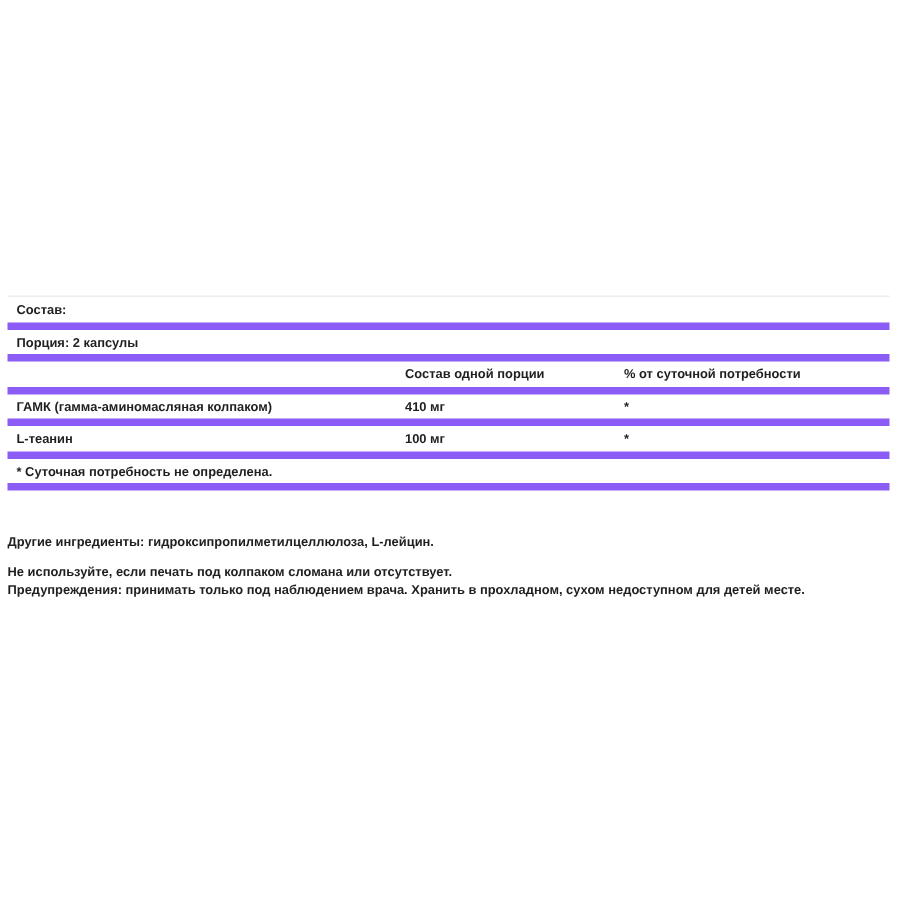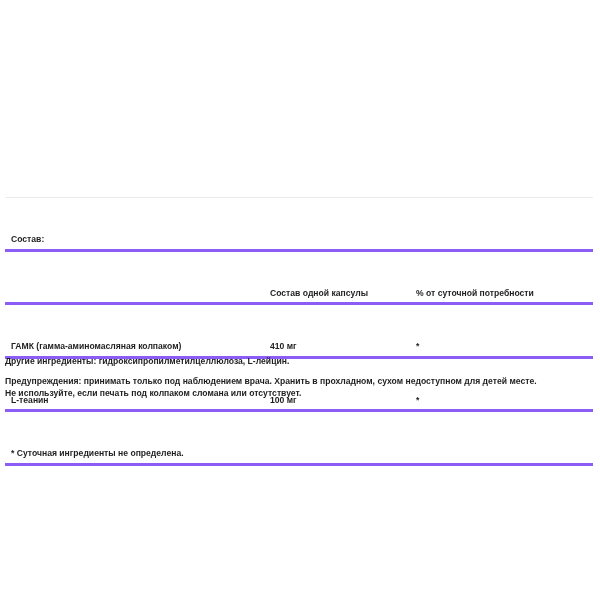--- a/index.html
+++ b/index.html
@@ -1,52 +1,55 @@
 <!DOCTYPE html>
 <html><head>
   <meta charset="utf-8">
   <style>
     * { box-sizing: border-box; margin: 0; padding: 0; }
     html, body { width: 600px; height: 600px; background: #ffffff; overflow: hidden; }
     body { font-family: "Liberation Sans", "DejaVu Sans", sans-serif; color: #1f1f1f; position: relative; }
     .table { position: absolute; left: 5px; top: 197px; width: 588px; border-top: 1px solid #ececec; }
-    .row { position: relative; height: 21.5px; border-bottom: 3px solid #8b5cf6; font-size: 8.6px; font-weight: bold; margin-top: 32px; }
+    .row { position: relative; height: 21.5px; border-bottom: 5px solid #8b5cf6; font-size: 8.6px; font-weight: bold; }
     .row span { position: absolute; top: 50%; transform: translateY(-50%); white-space: nowrap; }
     .c1 { left: 6px; }
     .c2 { left: 265px; }
     .c3 { left: 411px; }
     .notes { position: absolute; left: 5px; top: 355px; width: 590px; font-size: 8.6px; font-weight: bold; line-height: 12px; }
     .notes p { margin-bottom: 8px; }
   </style>
 </head>
 <body>
 
 <div class="table">
   <div class="row">
     <span class="c1">Состав:</span>
   </div>
   <div class="row">
+    <span class="c1">Порция: 2 капсулы</span>
+  </div>
+  <div class="row">
     <span class="c1"></span>
-    <span class="c2">Состав одной капсулы</span>
+    <span class="c2">Состав одной порции</span>
     <span class="c3">% от суточной потребности</span>
   </div>
   <div class="row">
     <span class="c1">ГАМК (гамма-аминомасляная колпаком)</span>
     <span class="c2">410 мг</span>
     <span class="c3">*</span>
   </div>
   <div class="row">
     <span class="c1">L-теанин</span>
     <span class="c2">100 мг</span>
     <span class="c3">*</span>
   </div>
   <div class="row">
-    <span class="c1">* Суточная ингредиенты не определена.</span>
+    <span class="c1">* Суточная потребность не определена.</span>
   </div>
 </div>
 
 <div class="notes">
   <p>Другие ингредиенты: гидроксипропилметилцеллюлоза, L-лейцин.</p>
   <div>
+    <div>Не используйте, если печать под колпаком сломана или отсутствует.</div>
     <div>Предупреждения: принимать только под наблюдением врача. Хранить в прохладном, сухом недоступном для детей месте.</div>
-    <div>Не используйте, если печать под колпаком сломана или отсутствует.</div>
   </div>
 </div>
 
 </body></html>

